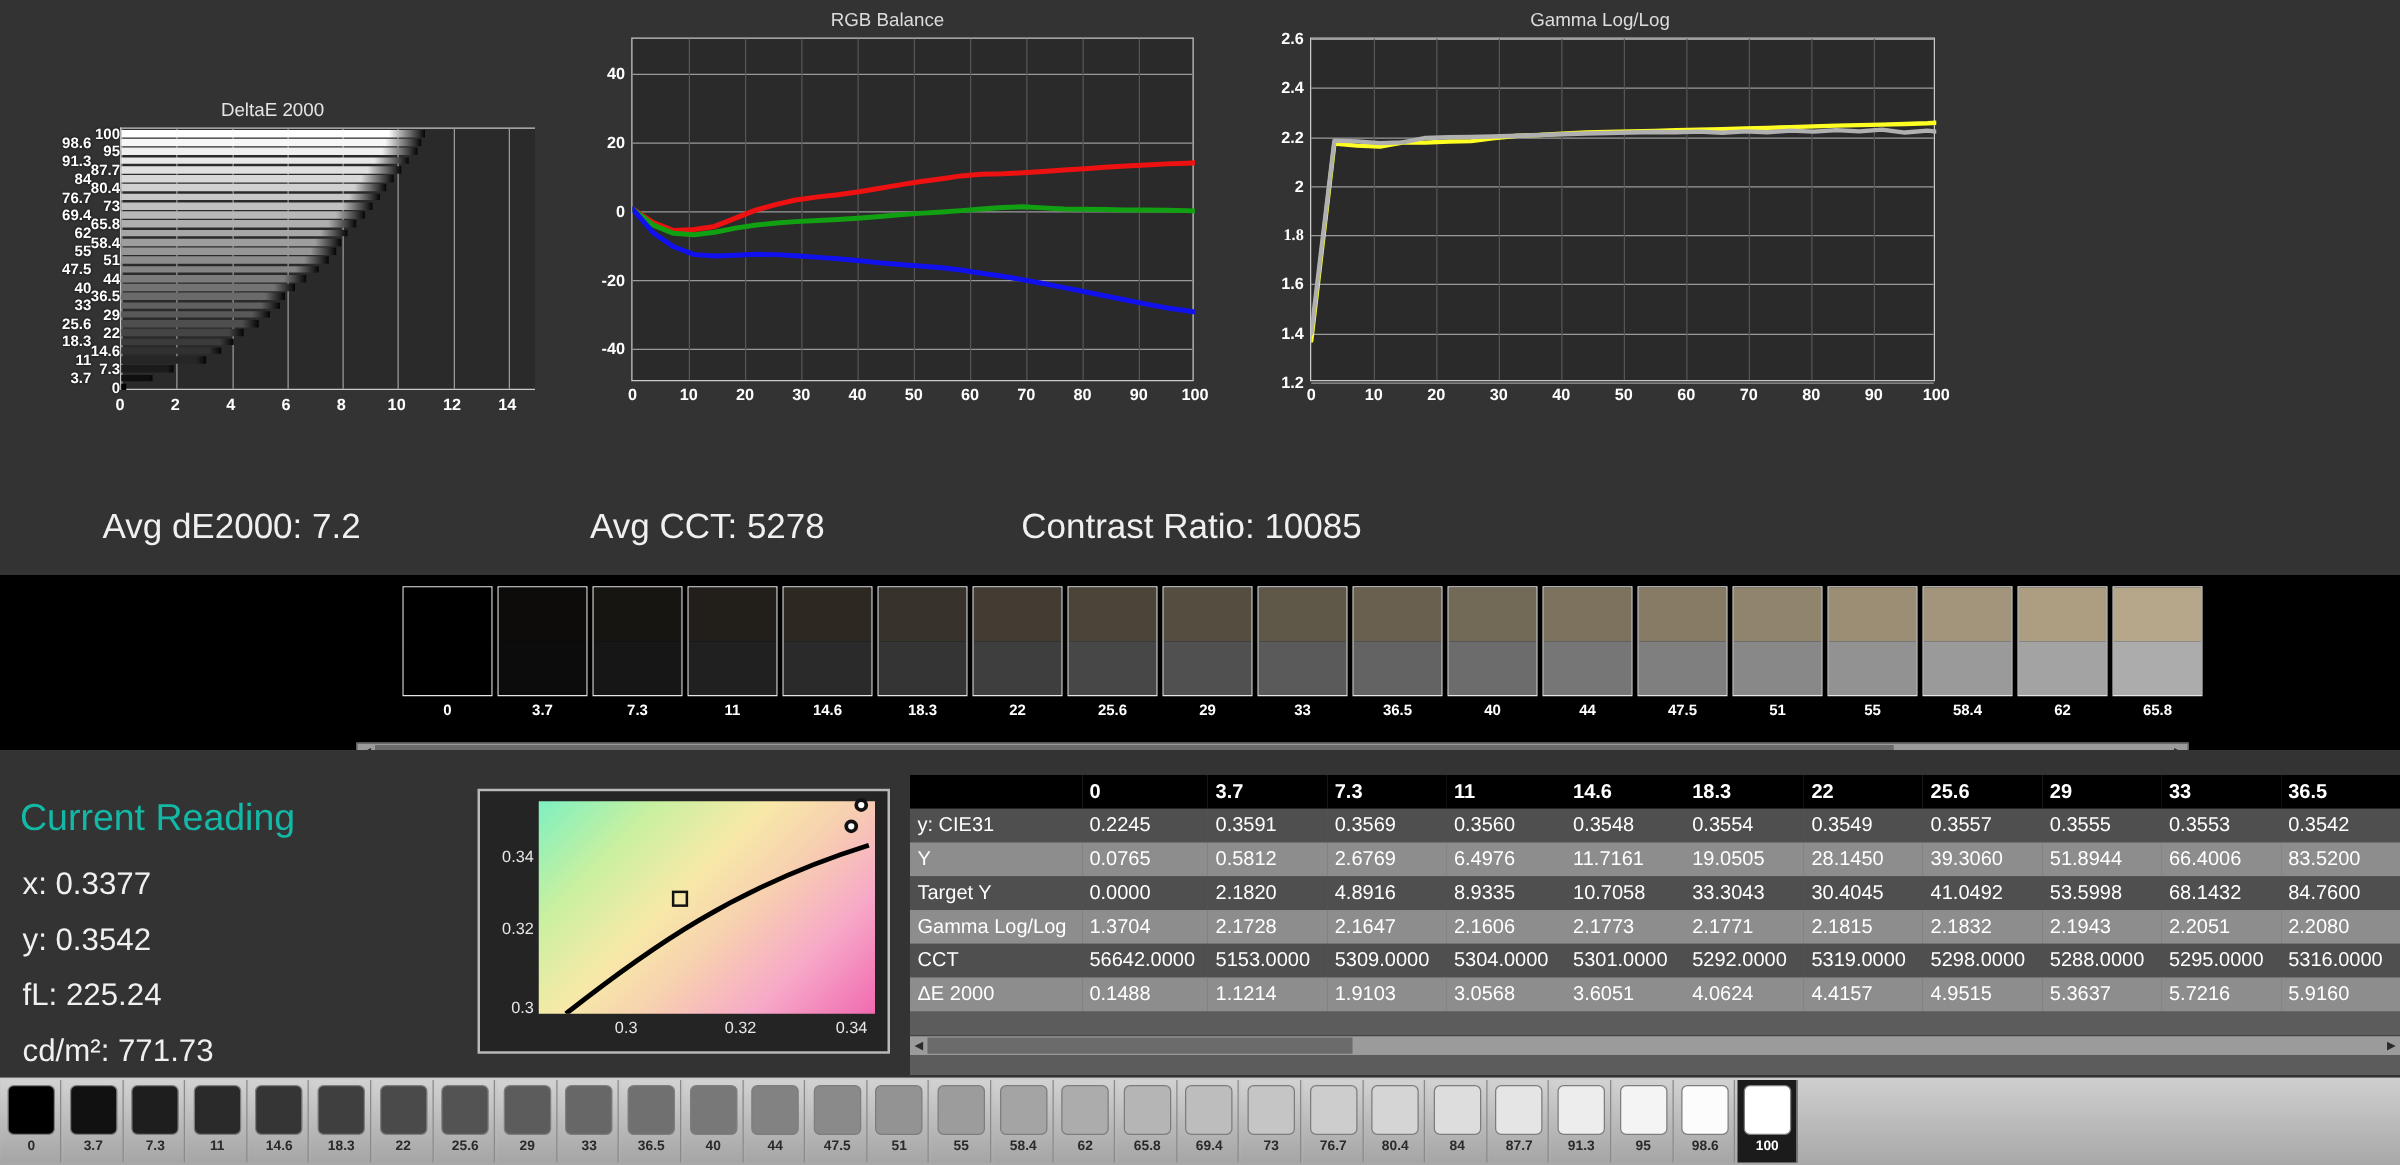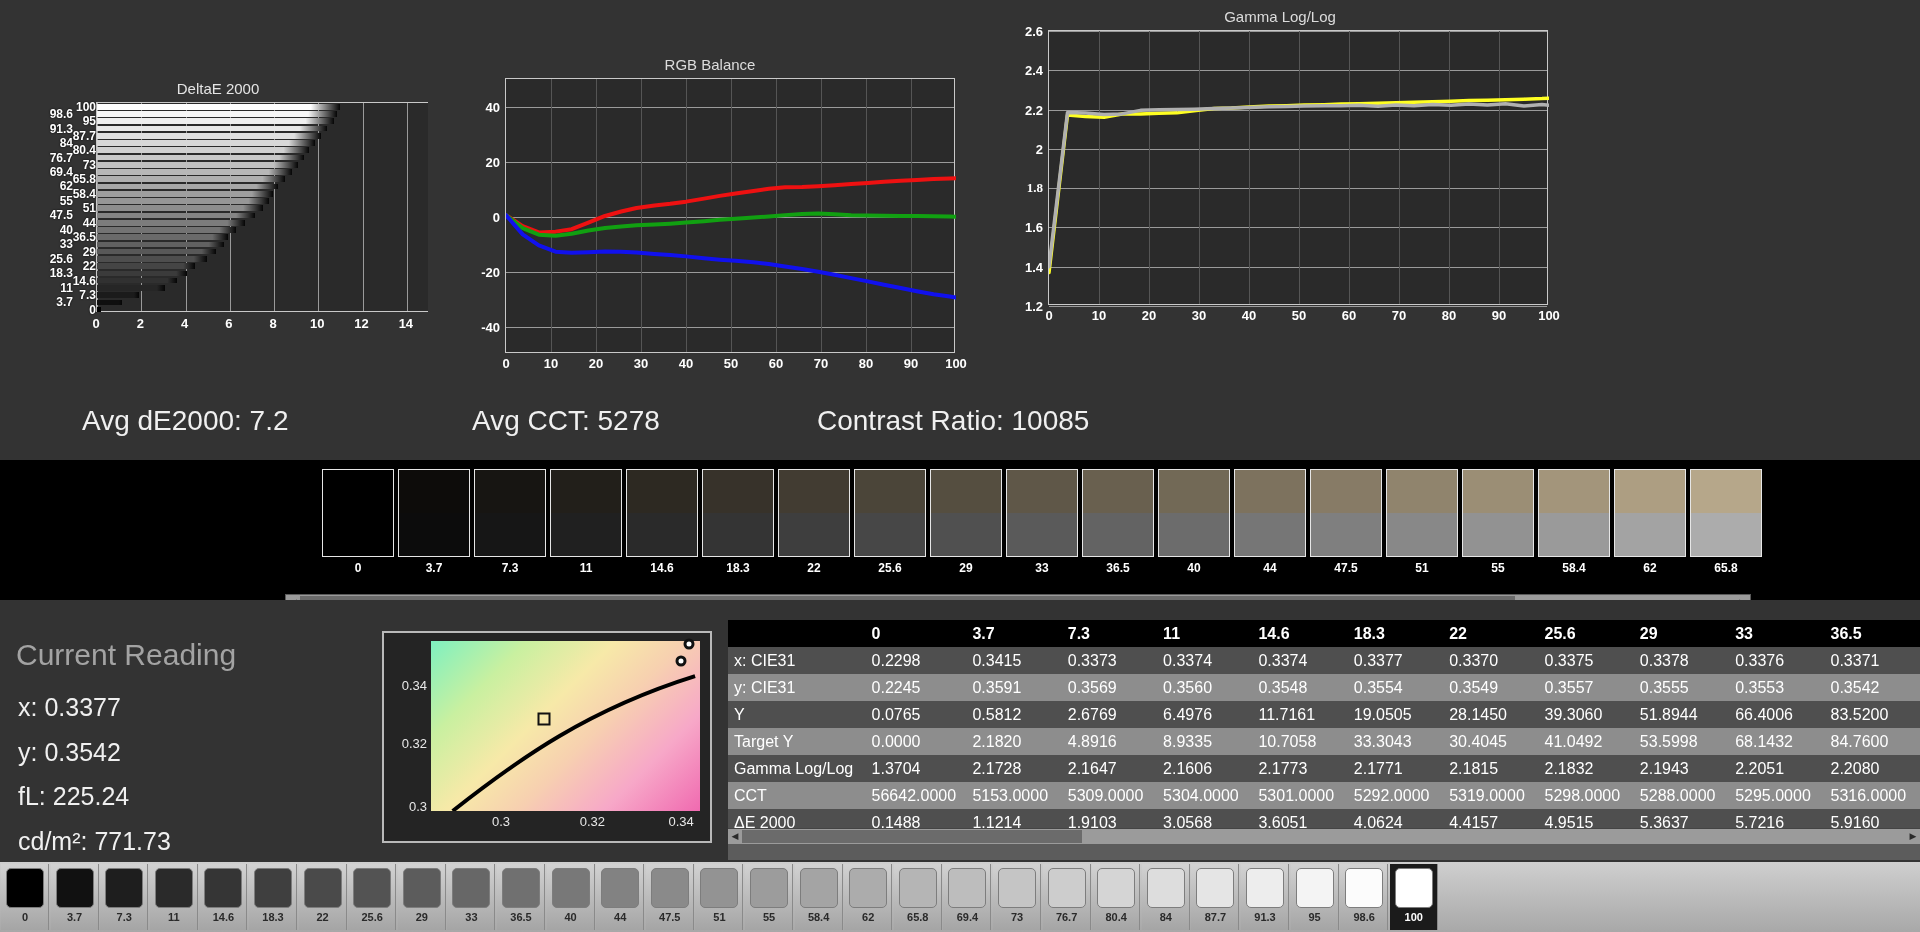--- a/index.html
+++ b/index.html
@@ -39,21 +39,21 @@
   .de-bar { position:absolute; left:0; top:0; height:100%; }
   .de-ylab {
     position:absolute; right:100%; margin-right:3px; top:50%; transform:translateY(-50%);
     font-size:12px; color:#ffffff; white-space:nowrap; font-weight:600;
     text-shadow: 0 0 2px #000;
   }
   .de-xaxis { position:absolute; left:78px; top:236px; width:332px; height:20px; }
   .de-xaxis span { position:absolute; transform:translateX(-50%); font-size:13px; color:#fff; font-weight:600;}
 
   
-  .rgb-panel { position:absolute; left:455px; top:8px; width:510px; height:330px;margin-top:48px; }
+  .rgb-panel { position:absolute; left:455px; top:8px; width:510px; height:330px; }
   .rgb-plot {
     position:absolute; left:50px; top:22px; width:450px; height:275px;
     background:#2a2a2a; border:1px solid #c9c9c9;
   }
   .hgrid { position:absolute; left:0; right:0; height:1px; background:#9a9a9a; }
   .vgridl { position:absolute; top:0; bottom:0; width:1px; background:#555; }
   .yl { position:absolute; right:100%; margin-right:6px; transform:translateY(-50%);
         font-size:13px; color:#fff; font-weight:600; white-space:nowrap; }
   .xl { position:absolute; top:100%; margin-top:4px; transform:translateX(-50%);
         font-size:13px; color:#fff; font-weight:600; }
@@ -89,21 +89,21 @@
   }
   .hscroll .thumb { position:absolute; left:14px; top:1px; width:1215px; height:13px; background:#6b6b6b; }
   .hscroll .arrL, .hscroll .arrR {
     position:absolute; top:0; width:14px; height:15px; color:#2b2b2b; font-size:10px;
     text-align:center; line-height:15px;
   }
   .hscroll .arrL { left:0; } .hscroll .arrR { right:0; }
 
   
   .bottom { position:absolute; left:0; top:600px; width:1920px; height:262px; background:#333; }
-  .cr-title { position:absolute; left:16px; top:38px; font-size:30px; color:#a3a3a3; font-weight:400; }
+  .cr-title { position:absolute; left:16px; top:38px; font-size:30px; color:#14b8a6; font-weight:400; }
   .cr-line { position:absolute; left:18px; font-size:25px; color:#f0f0f0; }
 
   .cie-box {
     position:absolute; left:382px; top:31px; width:330px; height:212px;
     background:#242424; border:2px solid #b9b9b9;
   }
   .cie-plot {
     position:absolute; left:47px; top:8px; right:10px; bottom:30px;
     background: linear-gradient(135deg,#7ef0c0 0%,#c9f0a0 22%,#f7e9a8 42%,#f7d0b0 58%,#f7a8c8 78%,#f06ab0 100%);
   }
@@ -549,34 +549,20 @@
             <th style="width: 108px;">14.6</th>
             <th style="width: 108px;">18.3</th>
             <th style="width: 108px;">22</th>
             <th style="width: 108px;">25.6</th>
             <th style="width: 108px;">29</th>
             <th style="width: 108px;">33</th>
             <th style="width: 108px;">36.5</th>
           </tr>
         </thead>
         <tbody>
-          <tr>
-            <td class="rh">x: CIE31</td>
-            <td>0.2298</td>
-            <td>0.3415</td>
-            <td>0.3373</td>
-            <td>0.3374</td>
-            <td>0.3374</td>
-            <td>0.3377</td>
-            <td>0.3370</td>
-            <td>0.3375</td>
-            <td>0.3378</td>
-            <td>0.3376</td>
-            <td>0.3371</td>
-          </tr>
           <tr>
             <td class="rh">y: CIE31</td>
             <td>0.2245</td>
             <td>0.3591</td>
             <td>0.3569</td>
             <td>0.3560</td>
             <td>0.3548</td>
             <td>0.3554</td>
             <td>0.3549</td>
             <td>0.3557</td>

